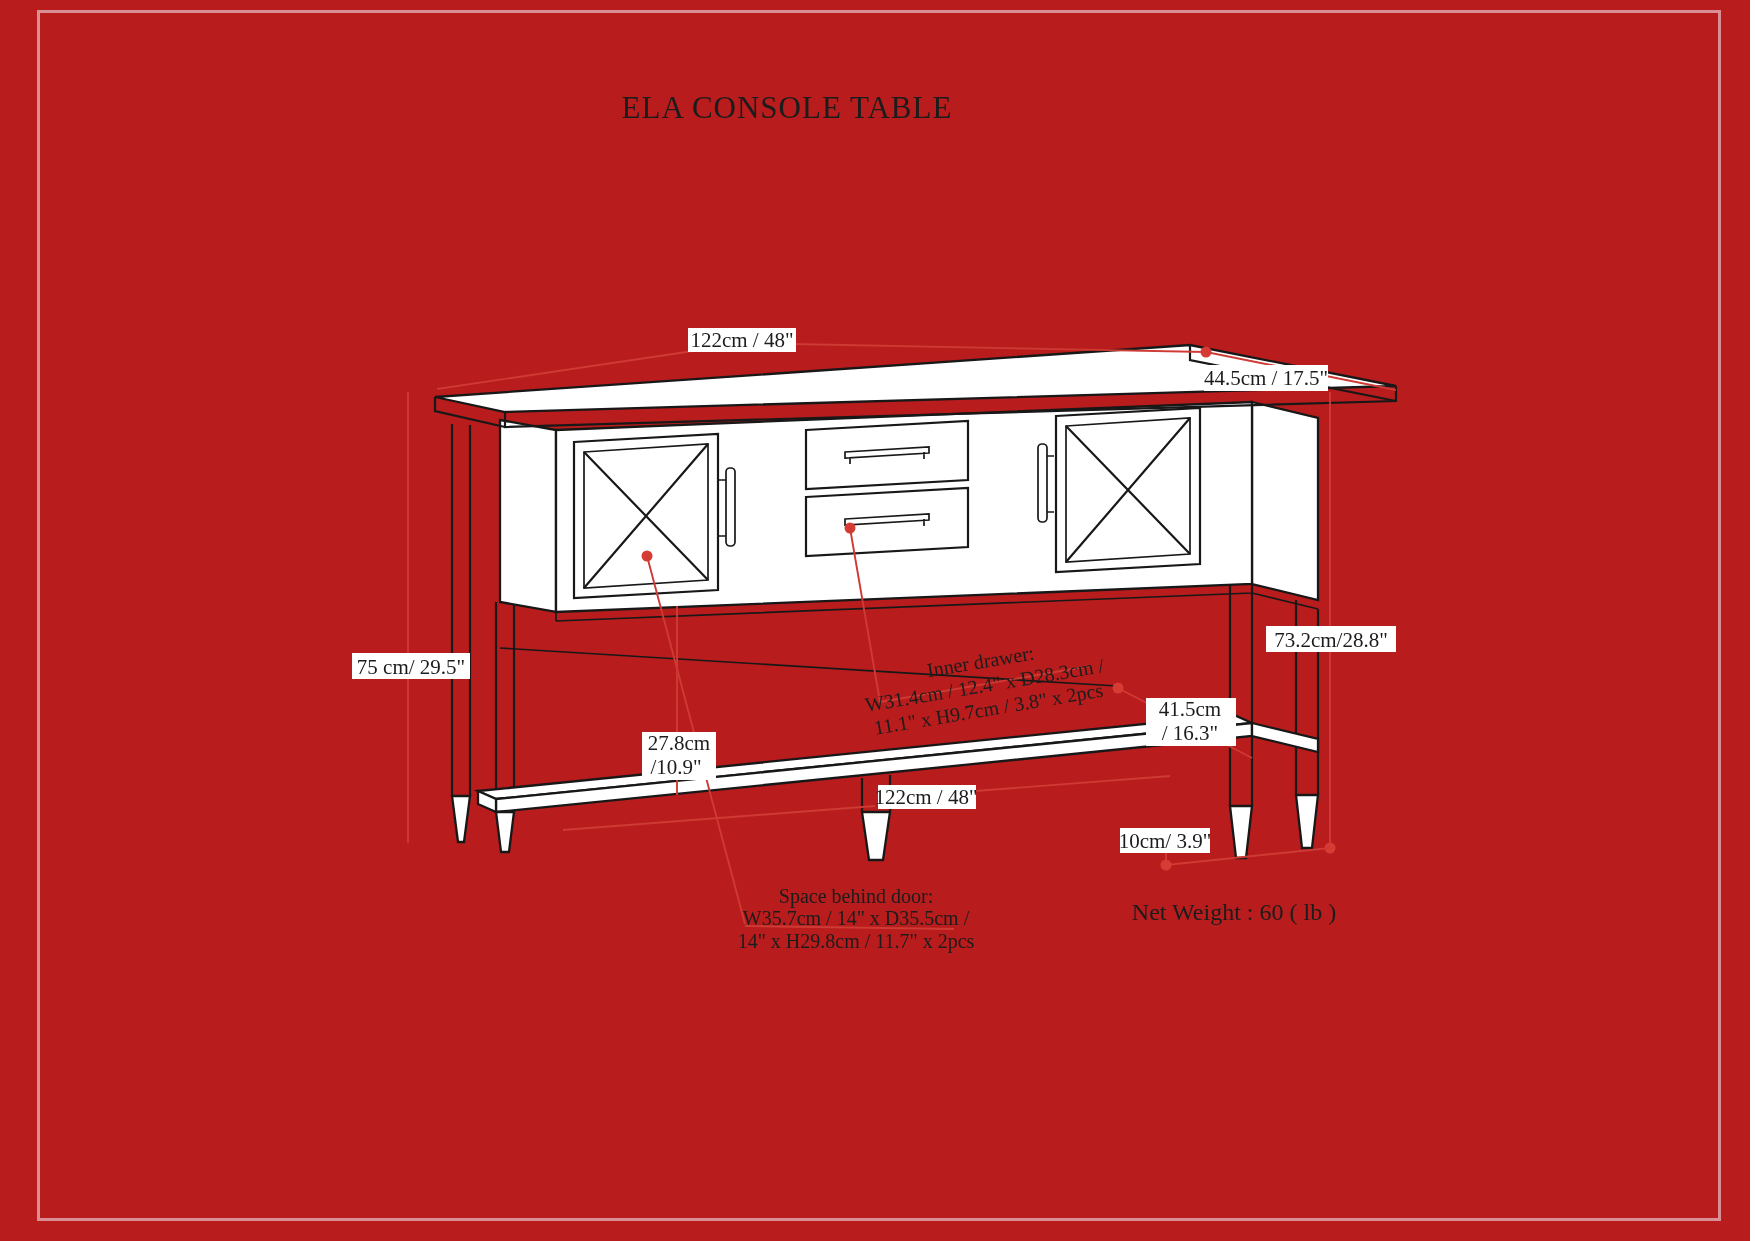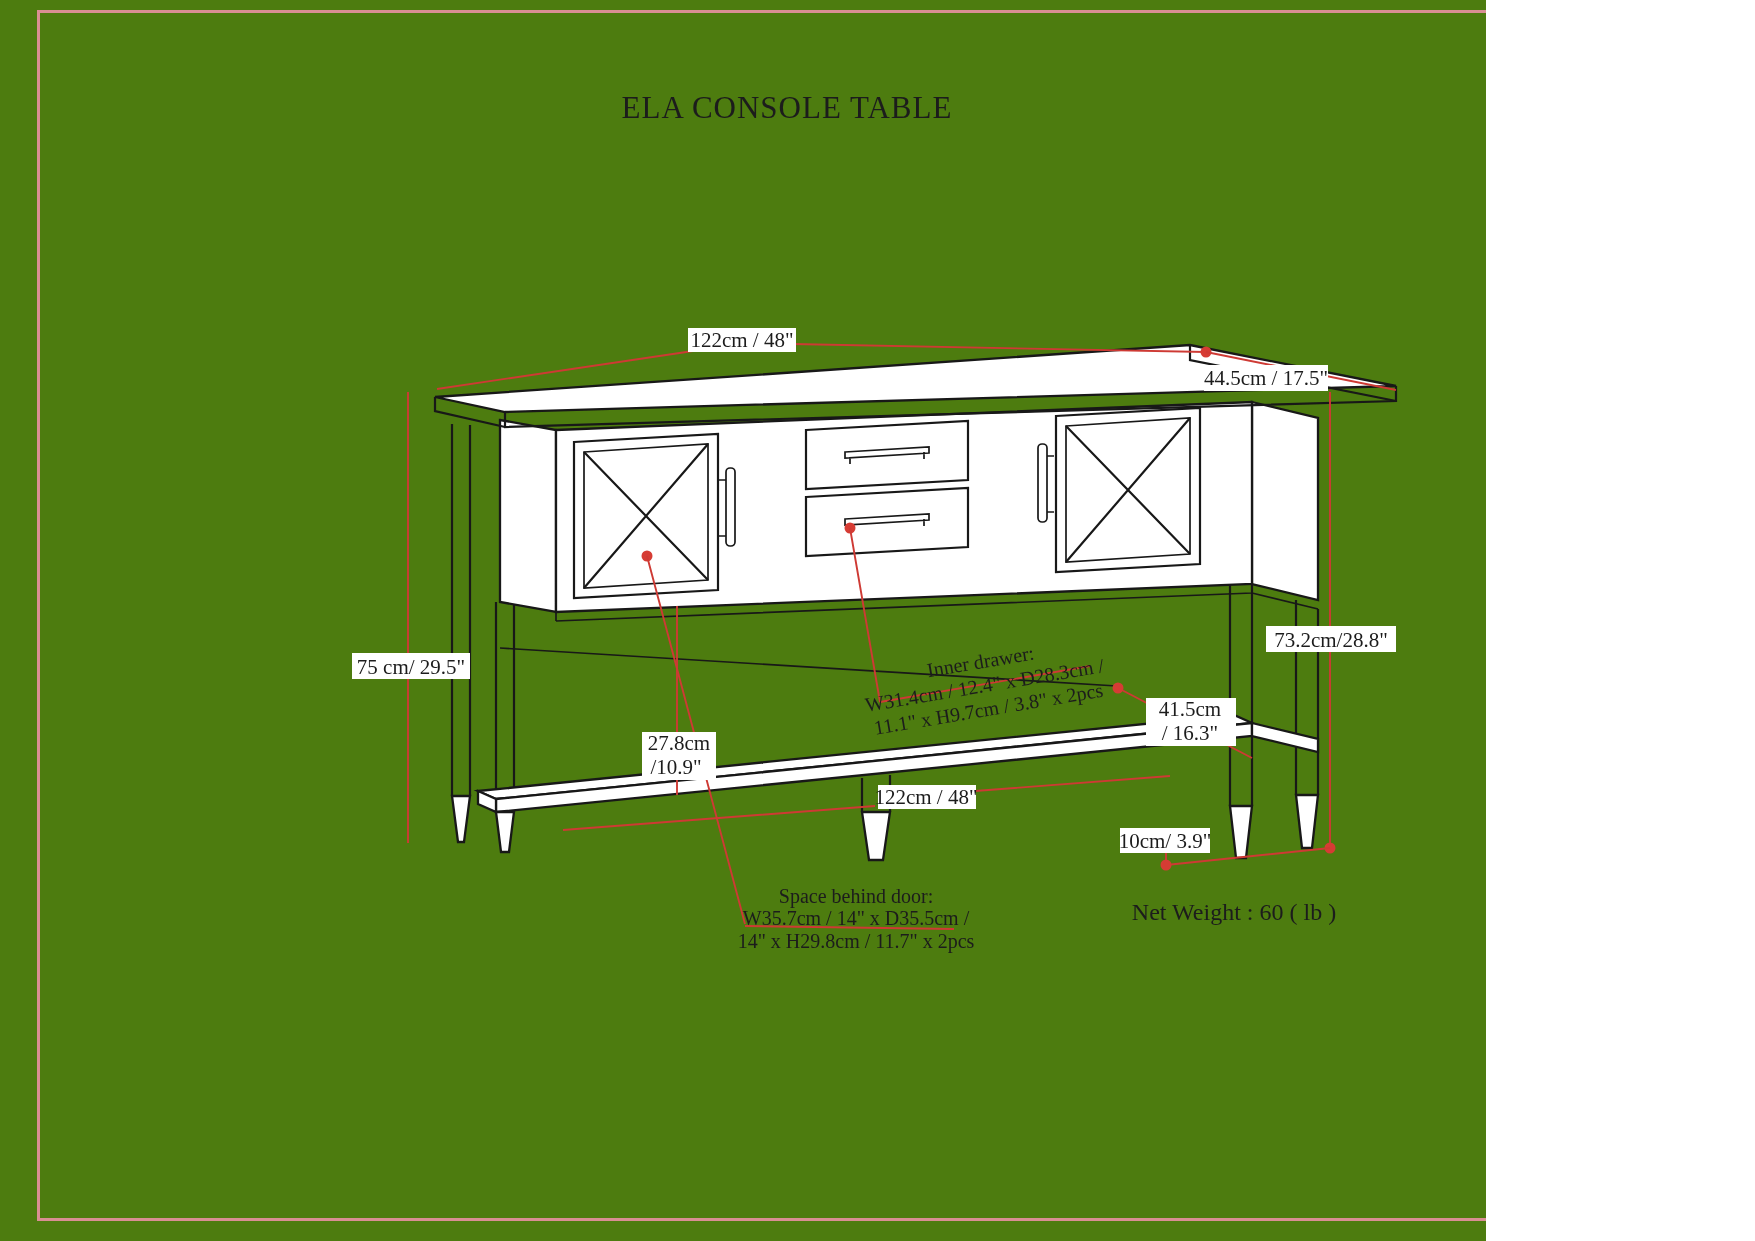--- a/index.html
+++ b/index.html
@@ -1,19 +1,19 @@
 <!DOCTYPE html>
 <html><head>
 <meta charset="utf-8">
 <style>
   html,body{margin:0;padding:0;background:#ffffff;}
   .page{
     position:relative;
-    width:1486px;height:1241px;
-    background:#4d7c0f;
+    width:1750px;height:1241px;
+    background:#b91c1c;
     font-family:"Liberation Serif","DejaVu Serif",serif;
     overflow:hidden;
   }
   .border-frame{
     position:absolute;left:37px;top:10px;width:1684px;height:1211px;
     border:3px solid #d98f93;
     box-sizing:border-box;
   }
   svg{position:absolute;left:0;top:0;}
   svg text{fill:#1c1c1c;}

